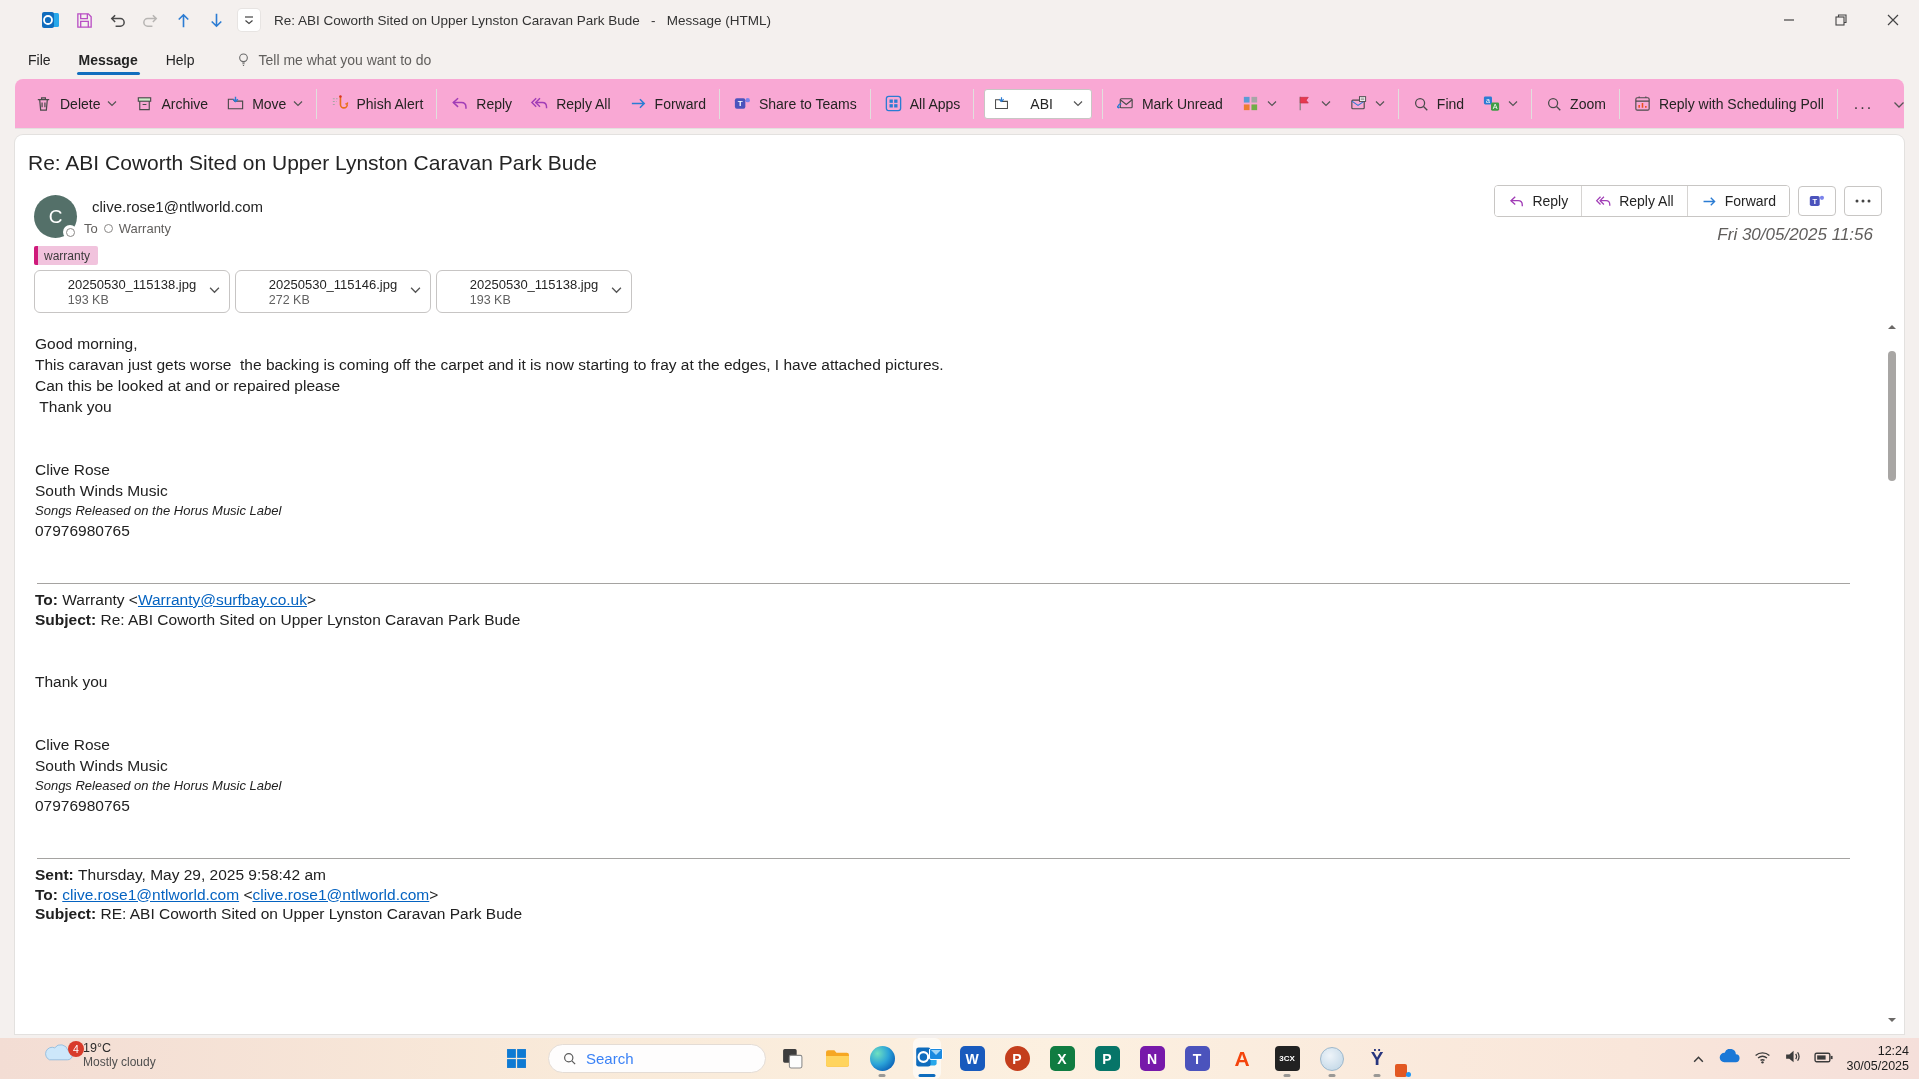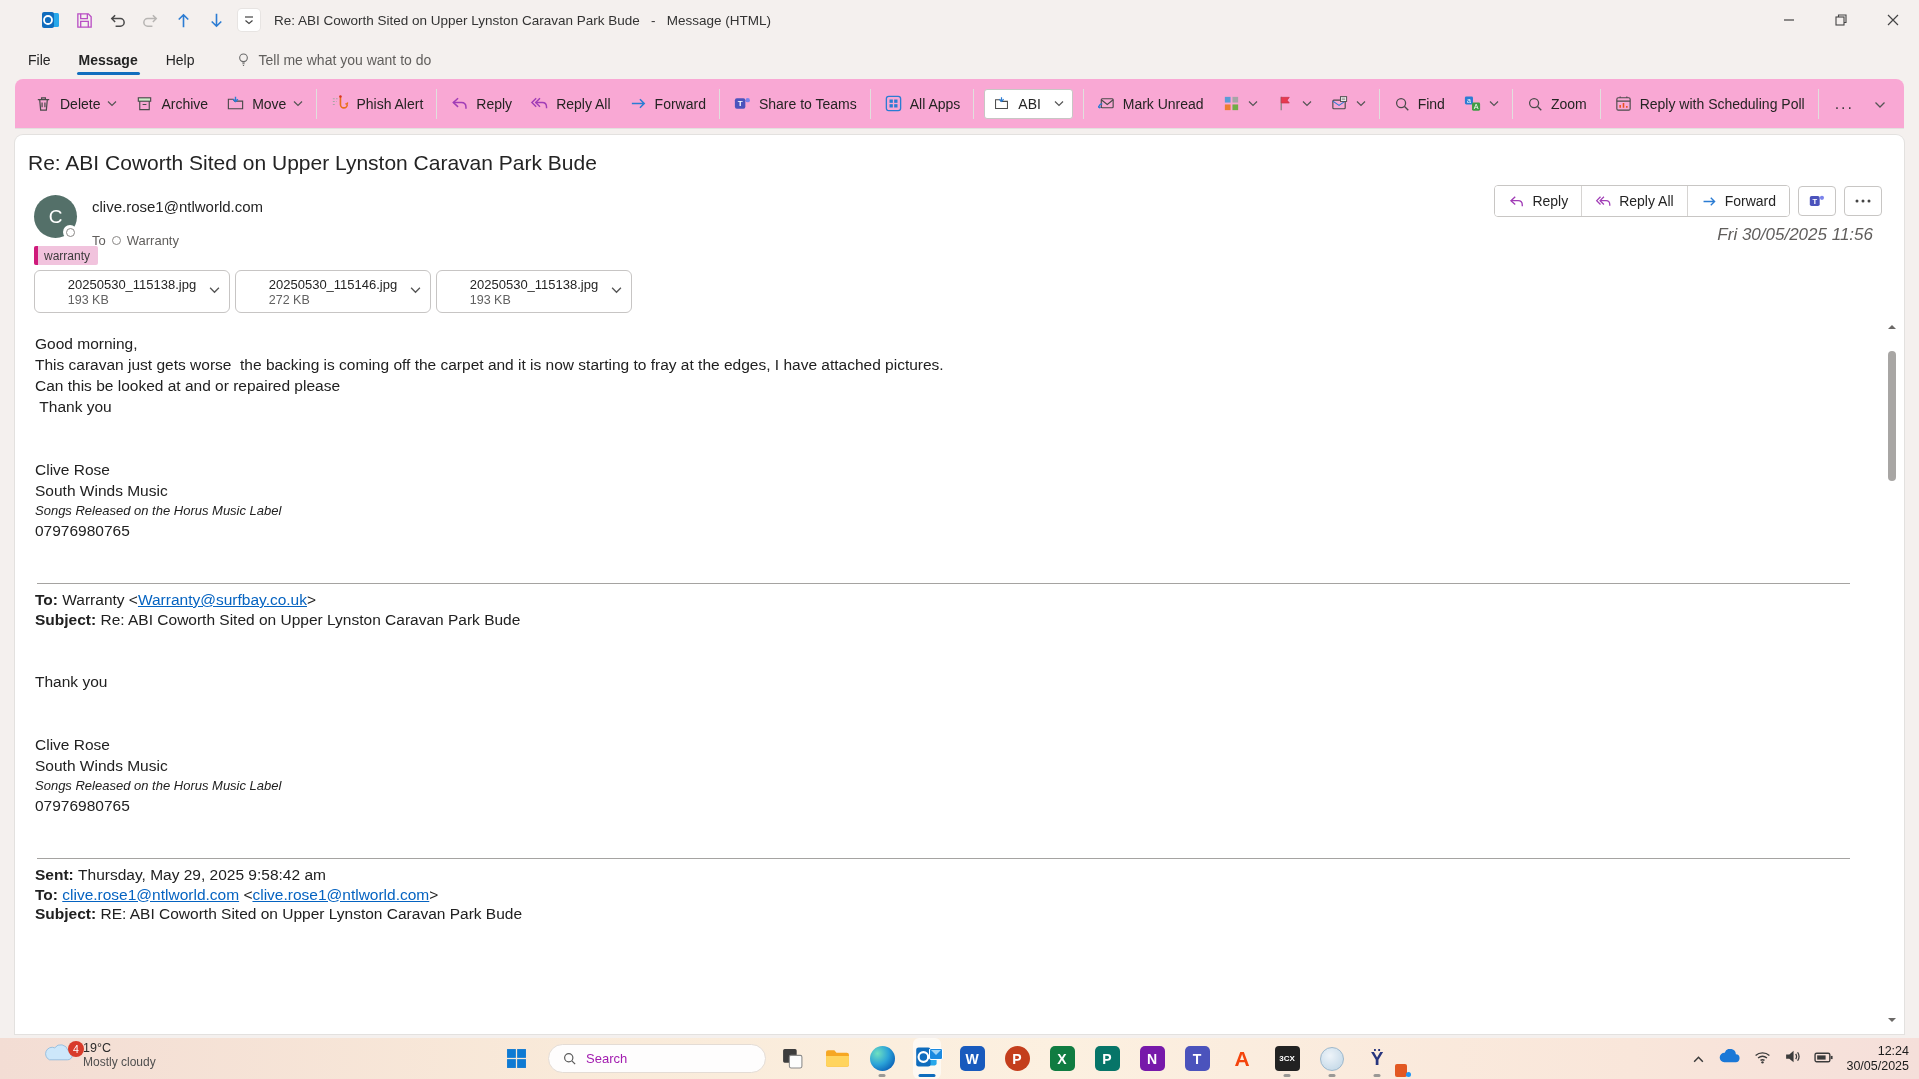--- a/index.html
+++ b/index.html
@@ -22,33 +22,33 @@
   .mtab.sel { font-weight:700; }
   .mtab.sel::after { content:""; position:absolute; left:12px; right:12px; bottom:2px; height:3px; border-radius:2px; background:#106ebe; }
   .tellme { display:flex; align-items:center; gap:7px; color:#605e5c; margin-left:26px; }
 
   
   .ribbon { position:absolute; left:15px; right:15px; top:79px; height:50px; background:#f9a8d4; border-radius:8px 8px 0 0;
             border-bottom:1px solid #e3e1df; display:flex; align-items:center; padding:0 10px; }
   .rbtn { display:flex; align-items:center; gap:7px; padding:0 9px; height:40px; border-radius:4px; font-size:14px; color:#252423; white-space:nowrap; }
   .rdiv { width:1px; height:30px; background:#e1dfdd; margin:0 4px; flex:0 0 1px; }
   .chev { width:10px; height:7px; }
-  .combo { display:flex; align-items:center; gap:8px; border:1px solid #c8c6c4; border-radius:3px; height:30px; width:126px; padding:0 8px; margin:0 6px; background:#fff; font-size:14px; }
+  .combo { display:flex; align-items:center; gap:20px; border:1px solid #c8c6c4; border-radius:3px; height:30px; width:126px; padding:0 8px; margin:0 6px; background:#fff; font-size:14px; }
   .combo .clabel { flex:1; }
   .rmore { font-size:16px; letter-spacing:2px; color:#3a3a3a; padding:0 12px; }
   .collapse { margin-left:auto; padding:0 8px; }
 
   
   .card { position:absolute; left:15px; right:15px; top:135px; height:899px; background:#fff; border-radius:8px 8px 0 0; box-shadow:0 0 0 1px #e3e1df; overflow:hidden; }
   .subject { position:absolute; left:13px; top:16px; font-size:21px; color:#242424; }
   .avatar { position:absolute; left:19px; top:60px; width:43px; height:43px; border-radius:50%; background:#547069; color:#fff; font-size:19px; display:flex; align-items:center; justify-content:center; }
   .presence-badge { position:absolute; left:48px; top:90px; width:14px; height:14px; border-radius:50%; background:#fff; display:flex; align-items:center; justify-content:center; }
   .presence-badge i, .presence i { display:block; width:9px; height:9px; border:1.6px solid #8a8886; border-radius:50%; }
   .sender { position:absolute; left:77px; top:63px; font-size:15px; color:#242424; }
-  .torow { position:absolute; left:77px; top:86px; font-size:13px; color:#605e5c; display:flex; align-items:center; gap:6px;margin-top:12px; }
+  .torow { position:absolute; left:69px; top:86px; font-size:13px; color:#605e5c; display:flex; align-items:center; gap:6px; }
   .cat-tag { position:absolute; left:19px; top:111px; display:flex; align-items:center; height:19px; background:#f1c3dd; border-radius:2px; overflow:hidden; font-size:12px; color:#3b3b3b; }
   .cat-tag .bar { width:4px; height:100%; background:#cf1a7b; }
   .cat-tag .txt { padding:0 8px 0 6px; }
 
   .hactions { position:absolute; right:22px; top:50px; display:flex; gap:8px; align-items:center; }
   .btn-group { display:flex; border:1px solid #c8c6c4; border-radius:4px; overflow:hidden; }
   .hbtn { display:flex; align-items:center; gap:7px; padding:0 13px; height:30px; background:#fff; font-size:14px; }
   .hbtn + .hbtn { border-left:1px solid #d6d4d2; }
   .sqbtn { border:1px solid #c8c6c4; border-radius:4px; background:#fff; height:30px; width:38px; display:flex; align-items:center; justify-content:center; }
   .hdate { position:absolute; right:31px; top:90px; font-size:17px; color:#605e5c;font-style:italic; }
@@ -75,21 +75,21 @@
 
   
   .taskbar { position:absolute; left:0; bottom:0; width:100%; height:41px;
      background:linear-gradient(90deg,#f3ddd4 0%,#f9ead9 30%,#fcf0e0 55%,#f9e6da 85%,#f5dfda 100%);
      display:flex; align-items:center; }
   .weather { position:absolute; left:44px; top:3px; display:flex; align-items:center; gap:7px; }
   .wbadge { position:absolute; left:24px; top:-2px; width:16px; height:16px; border-radius:50%; background:#d83b2a; color:#fff; font-size:10.5px; display:flex; align-items:center; justify-content:center; }
   .wtext div:first-child { font-size:12.5px; color:#2b2b2b; }
   .wtext div:last-child { font-size:12px; color:#4f4f4f; }
   .startbtn { position:absolute; left:506px; top:10px; }
-  .searchpill { position:absolute; left:548px; top:6px; width:218px; height:29px; background:#fefdfd; border:1px solid #e4dcd5; border-radius:15px; display:flex; align-items:center; gap:9px; padding:0 13px; font-size:13px; color:#a21caf; }
+  .searchpill { position:absolute; left:548px; top:6px; width:218px; height:29px; background:#fefdfd; border:1px solid #e4dcd5; border-radius:15px; display:flex; align-items:center; gap:9px; padding:0 13px; font-size:15px; color:#3b82f6; }
   .ticons { position:absolute; left:778px; top:0; height:41px; display:flex; align-items:center; gap:17px; }
   .ticon { position:relative; width:28px; height:41px; display:flex; align-items:center; justify-content:center; }
   .tile { width:25px; height:25px; border-radius:5px; color:#fff; font-weight:700; font-size:14px; display:flex; align-items:center; justify-content:center; }
   .rundot { position:absolute; bottom:2px; left:50%; transform:translateX(-50%); width:7px; height:3px; border-radius:2px; background:#9a9895; }
   .ticon.active { background:rgba(255,255,255,.6); border-radius:6px; }
   .ticon.active .rundot { width:17px; background:#0f6cbd; }
   .envbadge { position:absolute; top:3px; right:-4px; width:14px; height:12px; background:#1b8ae0; border:1px solid #fff; border-radius:2px; }
   .envbadge::after { content:""; position:absolute; left:1px; top:1px; border-left:5px solid transparent; border-right:5px solid transparent; border-top:5px solid #9ed4f7; }
   .edge { width:25px; height:25px; border-radius:50%; background:radial-gradient(circle at 30% 30%, #6fe0c0, #2ba3d8 45%, #0b63b8 80%); }
   .circleapp { width:24px; height:24px; border-radius:50%; background:radial-gradient(circle at 40% 35%, #eef4f9, #bcd3e4); border:1.5px solid #9db8cc; }

